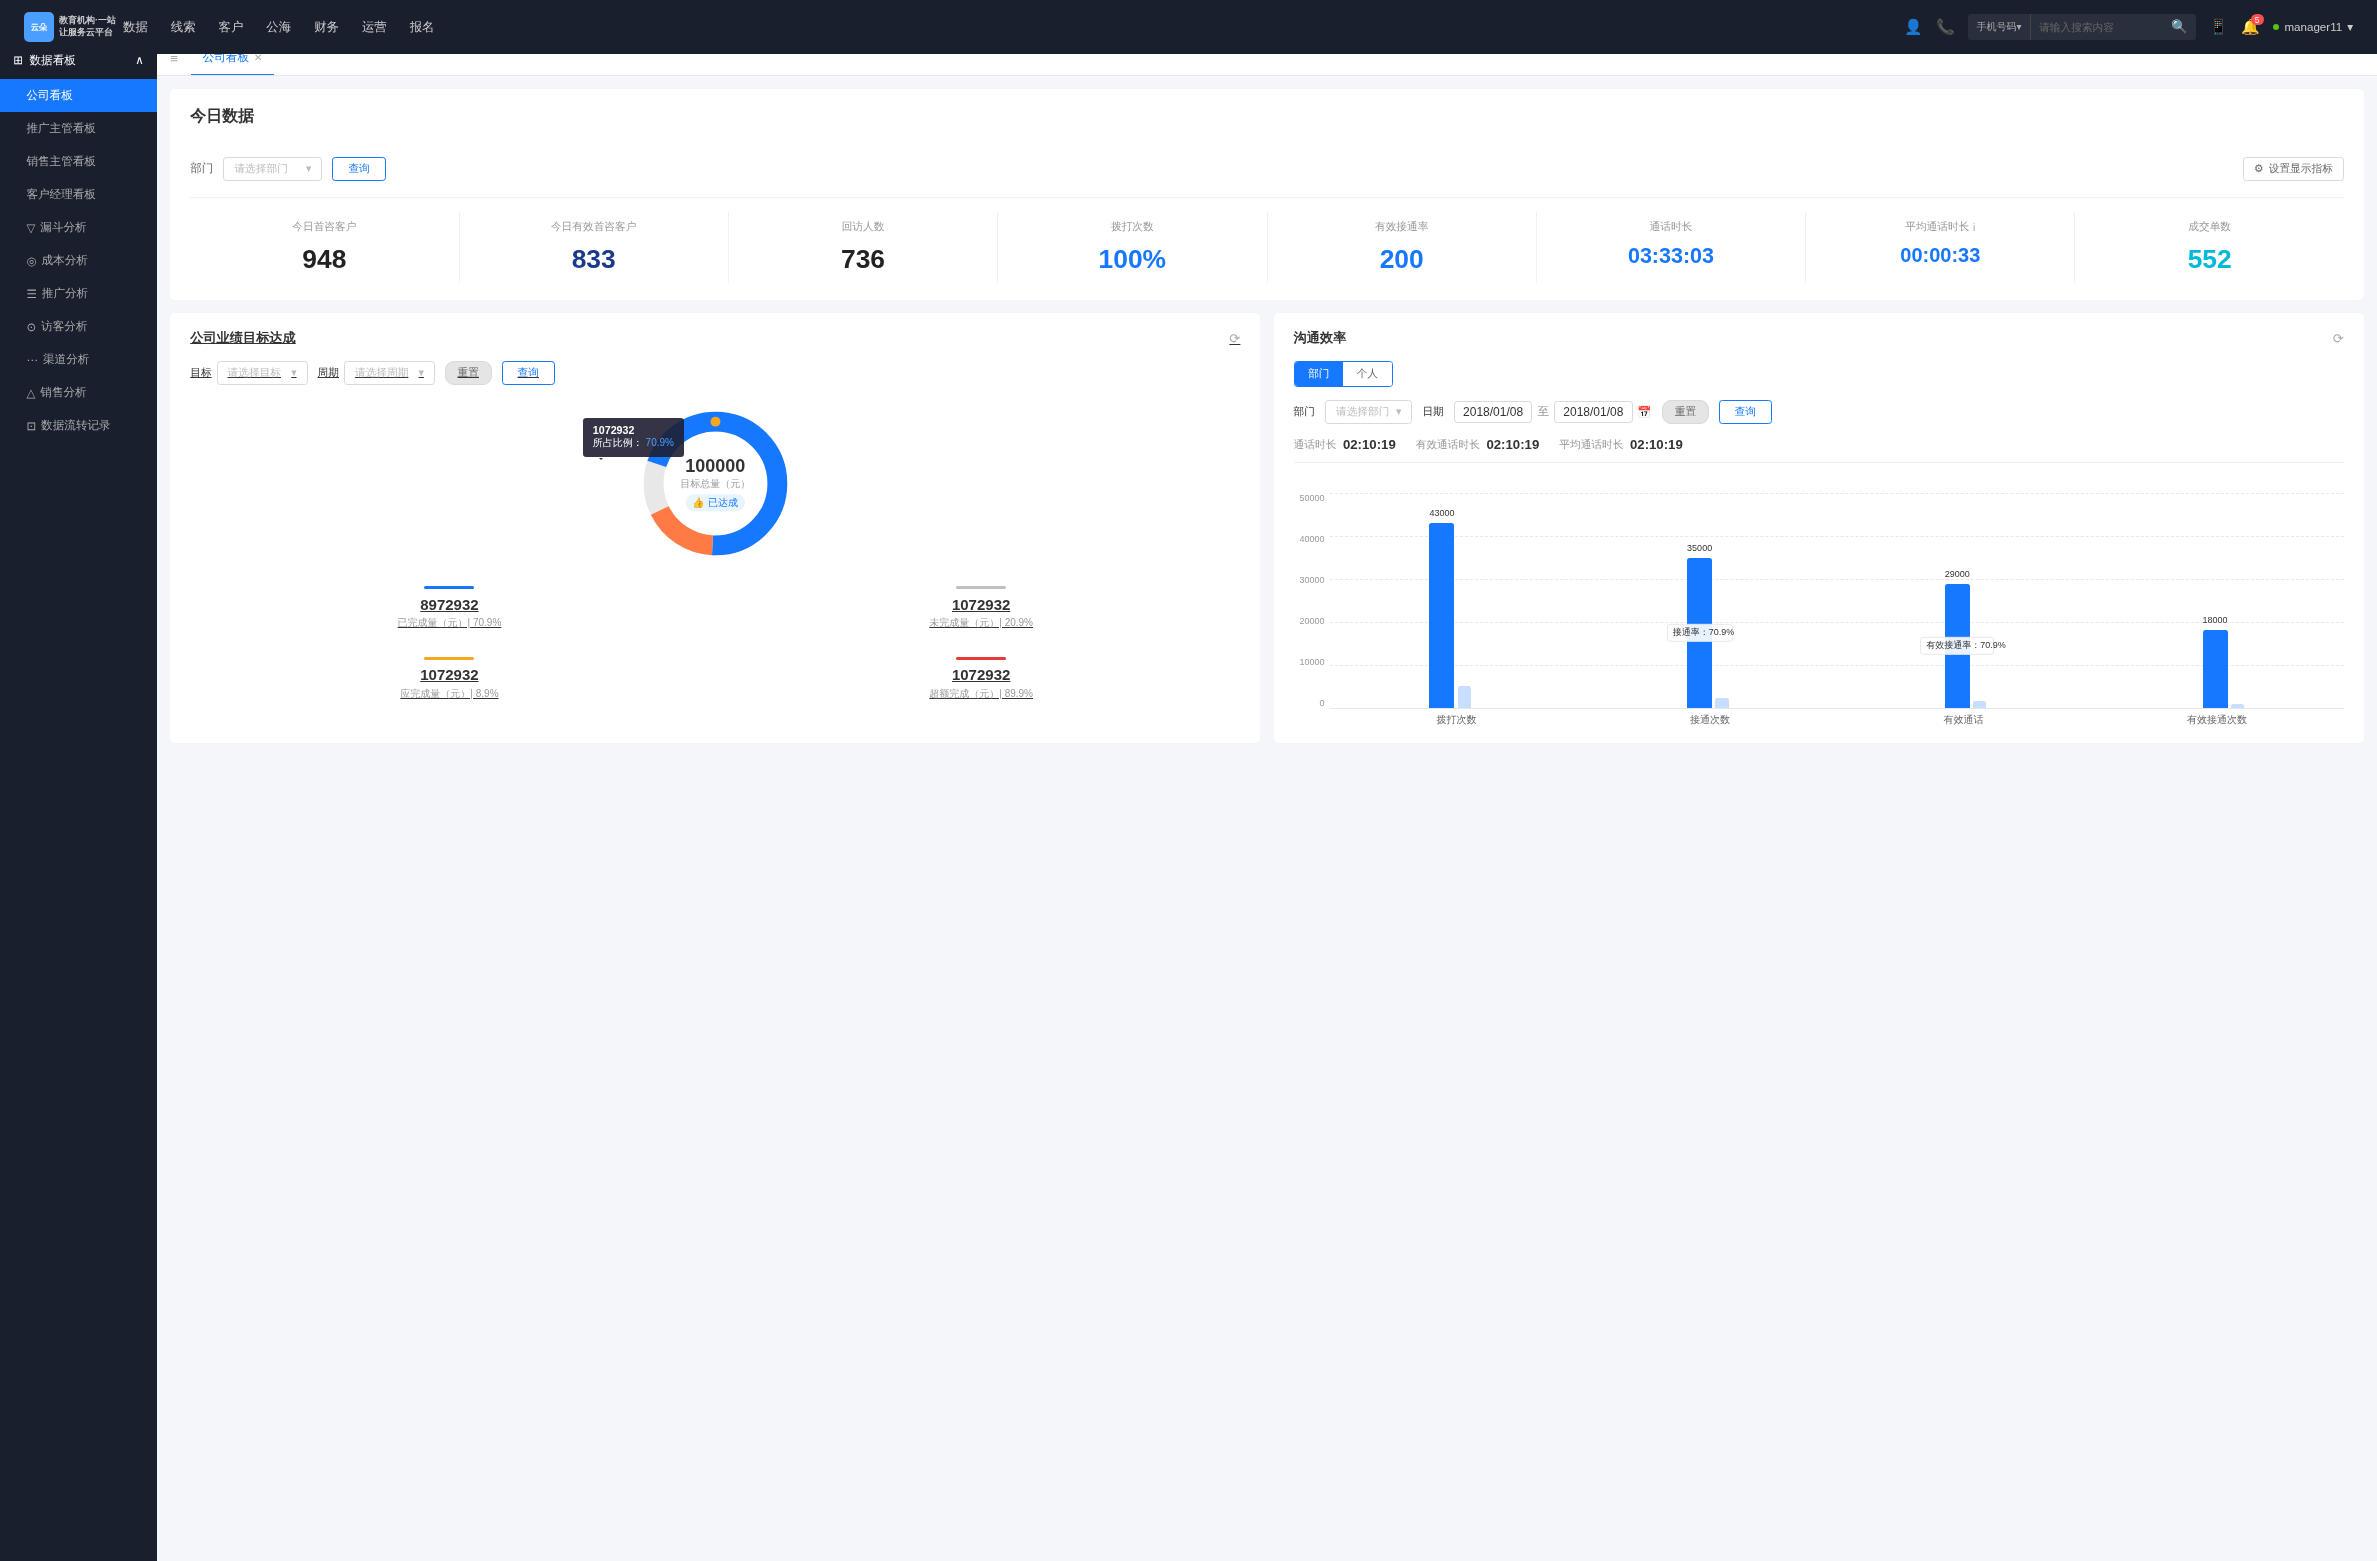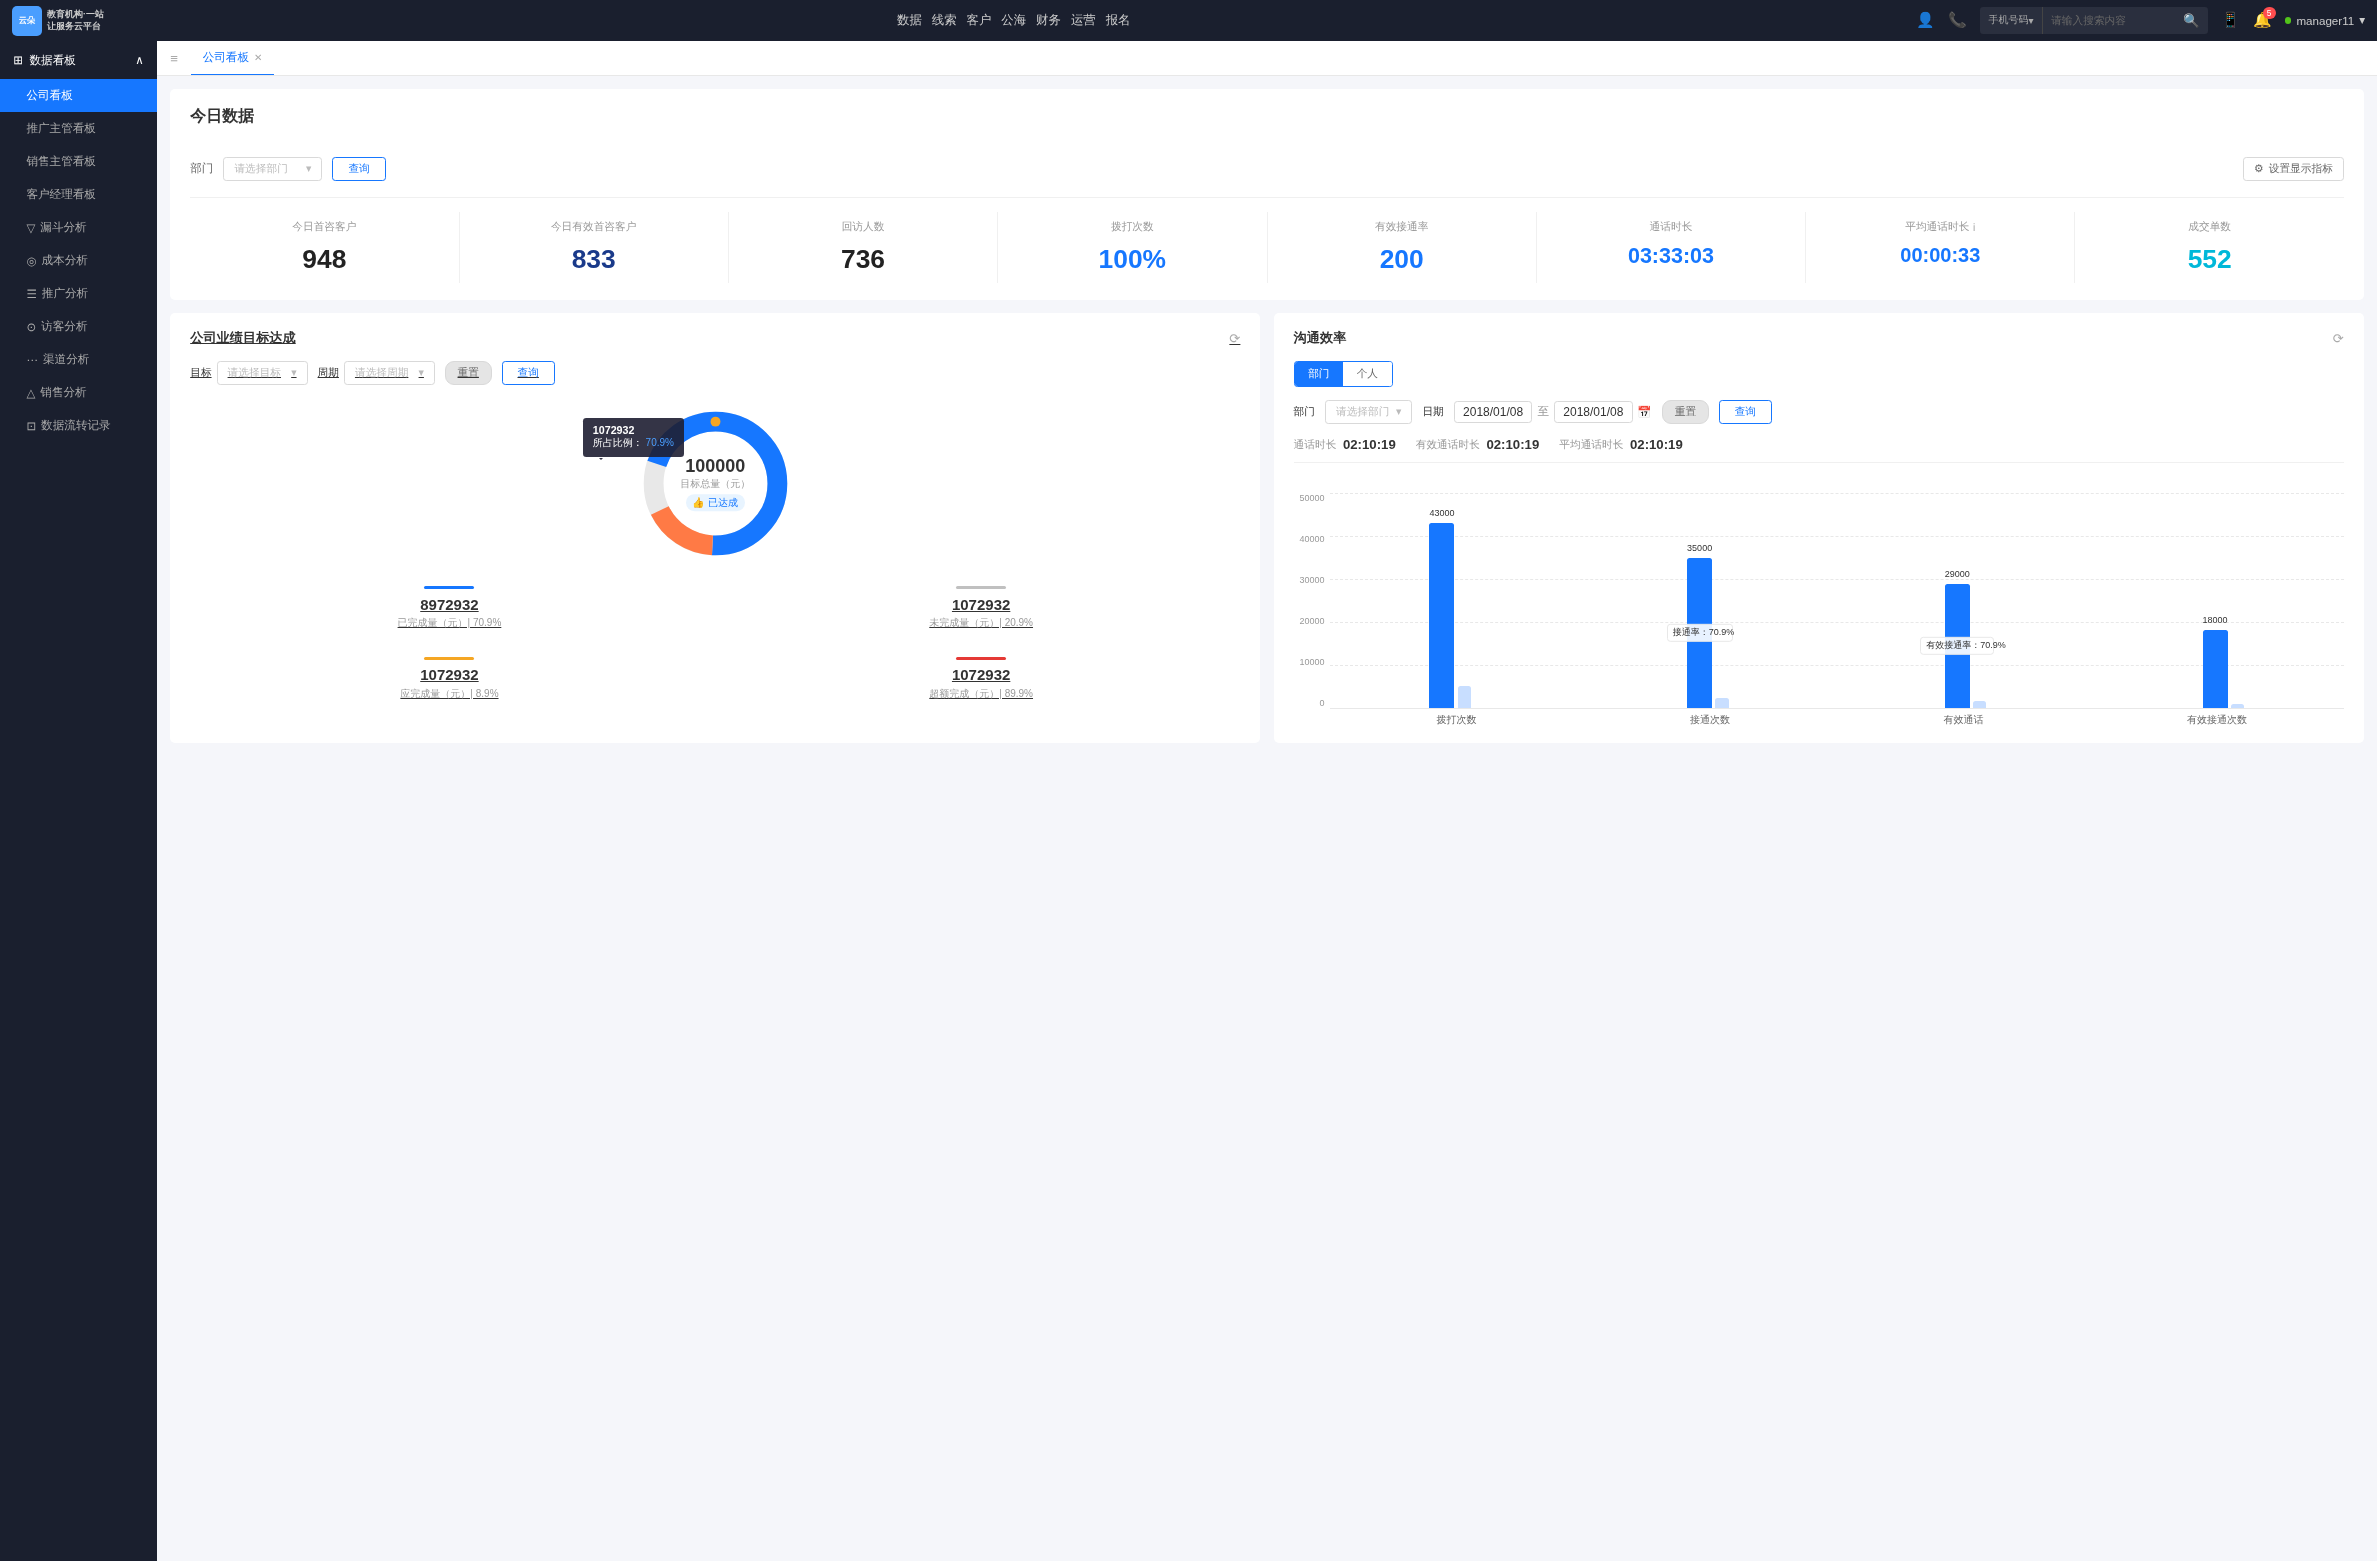--- a/index.html
+++ b/index.html
@@ -1,25 +1,25 @@
 <!DOCTYPE html>
 <html style="font-size:13.2px"><head>
   <meta charset="utf-8">
   <style>
     * { box-sizing: border-box; margin: 0; padding: 0; }
     body { font-family: 'Microsoft YaHei', '微软雅黑', sans-serif; background: #f0f2f5; color: #333; font-size: 11.6px; }
 
     
     .top-nav {
-      display: flex; align-items: center; background: #1a1f2e; height: 41px; padding: 0 12px; position: fixed; top: 0; left: 0; right: 0; z-index: 100;
+      display: flex; align-items: center; background: #1a1f2e; height: 54px; padding: 0 24px; position: fixed; top: 0; left: 0; right: 0; z-index: 100;
     }
     .logo { width: 99px; display: flex; align-items: center; color: white; font-size: 10px; font-weight: bold; flex-shrink: 0; }
     .logo-icon { width: 30px; height: 30px; background: #4a9eff; border-radius: 5px; display: flex; align-items: center; justify-content: center; margin-right: 5px; font-size: 8.3px; color: white; font-weight: bold; flex-shrink: 0; }
     .logo-text { font-size: 9px; line-height: 1.3; color: #ccc; }
-    .nav-items { display: flex; align-items: center; flex: 1; justify-content: center; gap: 10px; }
+    .nav-items { display: flex; align-items: center; flex: 1; gap: 23px; }
     .nav-item { color: #ccc; cursor: pointer; font-size: 12.4px; padding: 3.3px 0; }
     .nav-right { display: flex; align-items: center; gap: 13.2px; }
     .search-bar { display: flex; align-items: center; background: #2a2f3e; border-radius: 3.3px; overflow: hidden; }
     .search-type { color: #aaa; padding: 0 8.3px; font-size: 10px; border-right: 0.8px solid #444; height: 26.4px; display: flex; align-items: center; cursor: pointer; }
     .search-input { background: none; border: none; outline: none; color: #ccc; padding: 0 8.3px; font-size: 10.7px; width: 132px; height: 26.4px; }
     .search-input::placeholder { color: #666; }
     .search-btn { background: none; border: none; color: #aaa; cursor: pointer; padding: 0 8.3px; height: 26.4px; font-size: 13.2px; }
     .nav-icon { color: #ccc; cursor: pointer; font-size: 15px; position: relative; }
     .badge { position: absolute; top: -4.1px; right: -4.1px; background: #ff4d4f; color: white; border-radius: 8.3px; font-size: 8.3px; padding: 0.8px 3.3px; min-width: 13.2px; text-align: center; }
     .user-info { display: flex; align-items: center; gap: 5px; color: #ccc; cursor: pointer; }

